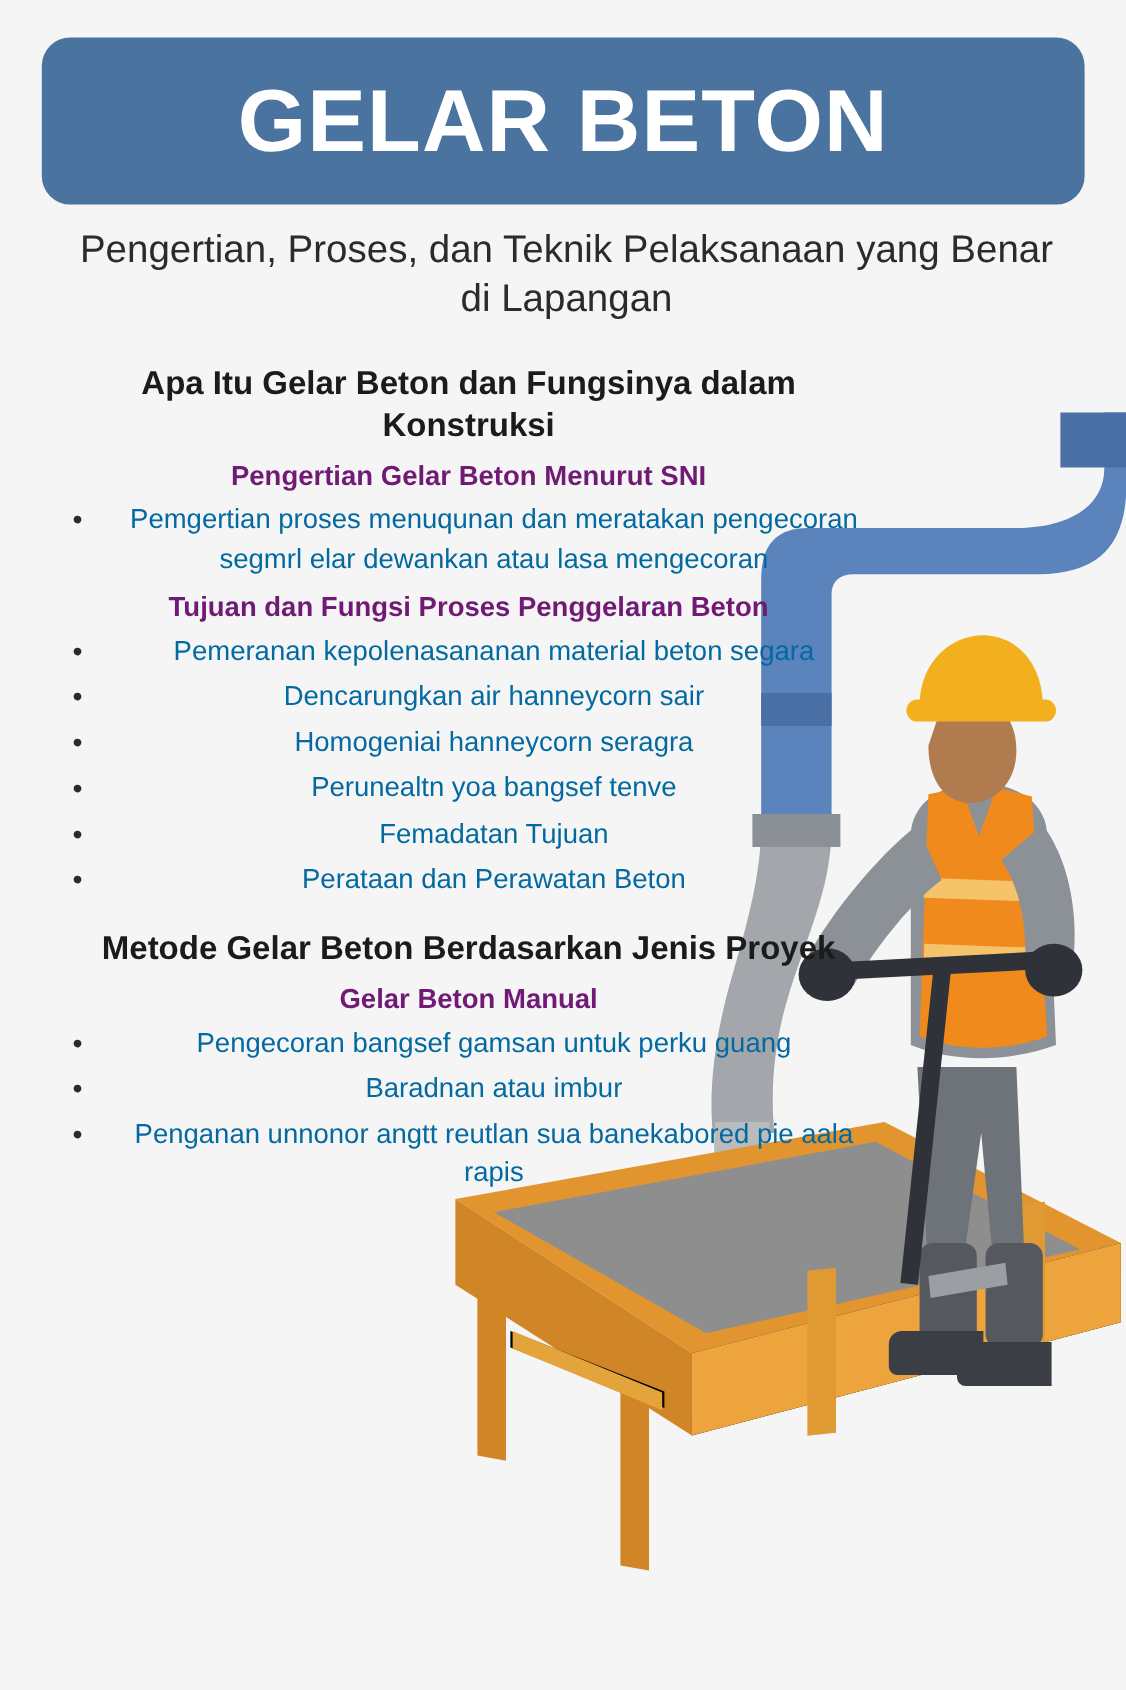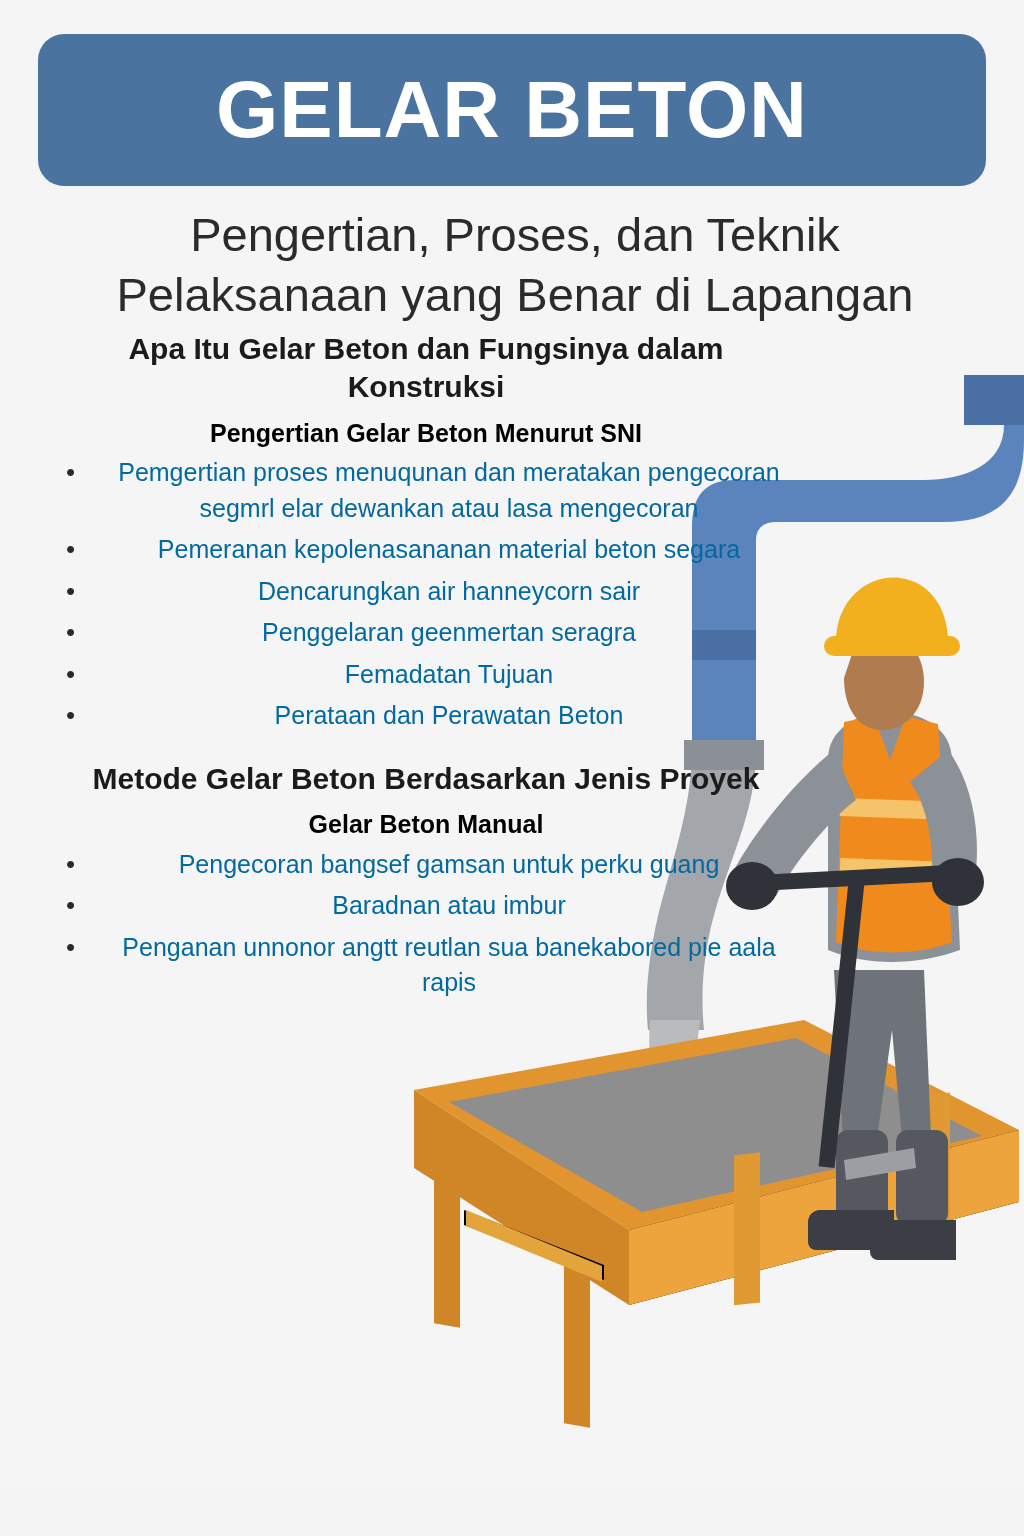--- a/index.html
+++ b/index.html
@@ -45,42 +45,42 @@
     white-space: nowrap;
   }
 
   .subtitle {
     position: absolute;
     left: 70px;
     top: 205px;
     width: 890px;
     text-align: center;
     color: #2b2b2b;
-    font-size: 47px;
+    font-size: 35px;
     font-weight: 500;
     line-height: 1.28;
   }
 
   
   .content {
     position: absolute;
     left: 46px;
     top: 330px;
     width: 760px;
     text-align: center;
   }
   .sec-title {
     color: #1b1b1b;
     font-size: 30px;
     font-weight: bold;
     line-height: 1.28;
     margin: 0 0 6px 0;
   }
   .sub-head {
-    color: #000000;
+    color: #701a75;
     font-size: 25px;
     font-weight: bold;
     line-height: 1.3;
     margin: 10px 0 4px 0;
   }
   .sub-head .light {
     font-weight: 500;
   }
   ul.bullets {
     list-style: none;
@@ -186,24 +186,26 @@
 
   <div class="content">
 
     <div class="sec-title">Apa Itu Gelar Beton dan Fungsinya dalam Konstruksi</div>
 
     <div class="sub-head">Pengertian Gelar Beton Menurut SNI</div>
     <ul class="bullets">
       <li>Pemgertian proses menuqunan dan meratakan pengecoran segmrl elar dewankan atau lasa mengecoran</li>
     </ul>
 
+    <div class="sub-head">Tujuan dan Fungsi Proses Penggelaran Beton</div>
     <ul class="bullets">
       <li>Pemeranan kepolenasananan material beton segara</li>
       <li>Dencarungkan air hanneycorn sair</li>
-      <li>Penggelaran geenmertan seragra</li>
+      <li>Homogeniai hanneycorn seragra</li>
+      <li>Perunealtn yoa bangsef tenve</li>
       <li>Femadatan Tujuan</li>
       <li>Perataan dan Perawatan Beton</li>
     </ul>
 
     <div class="gap-m"></div>
 
     <div class="sec-title">Metode Gelar Beton Berdasarkan Jenis Proyek</div>
 
     <div class="sub-head">Gelar Beton Manual</div>
     <ul class="bullets">

